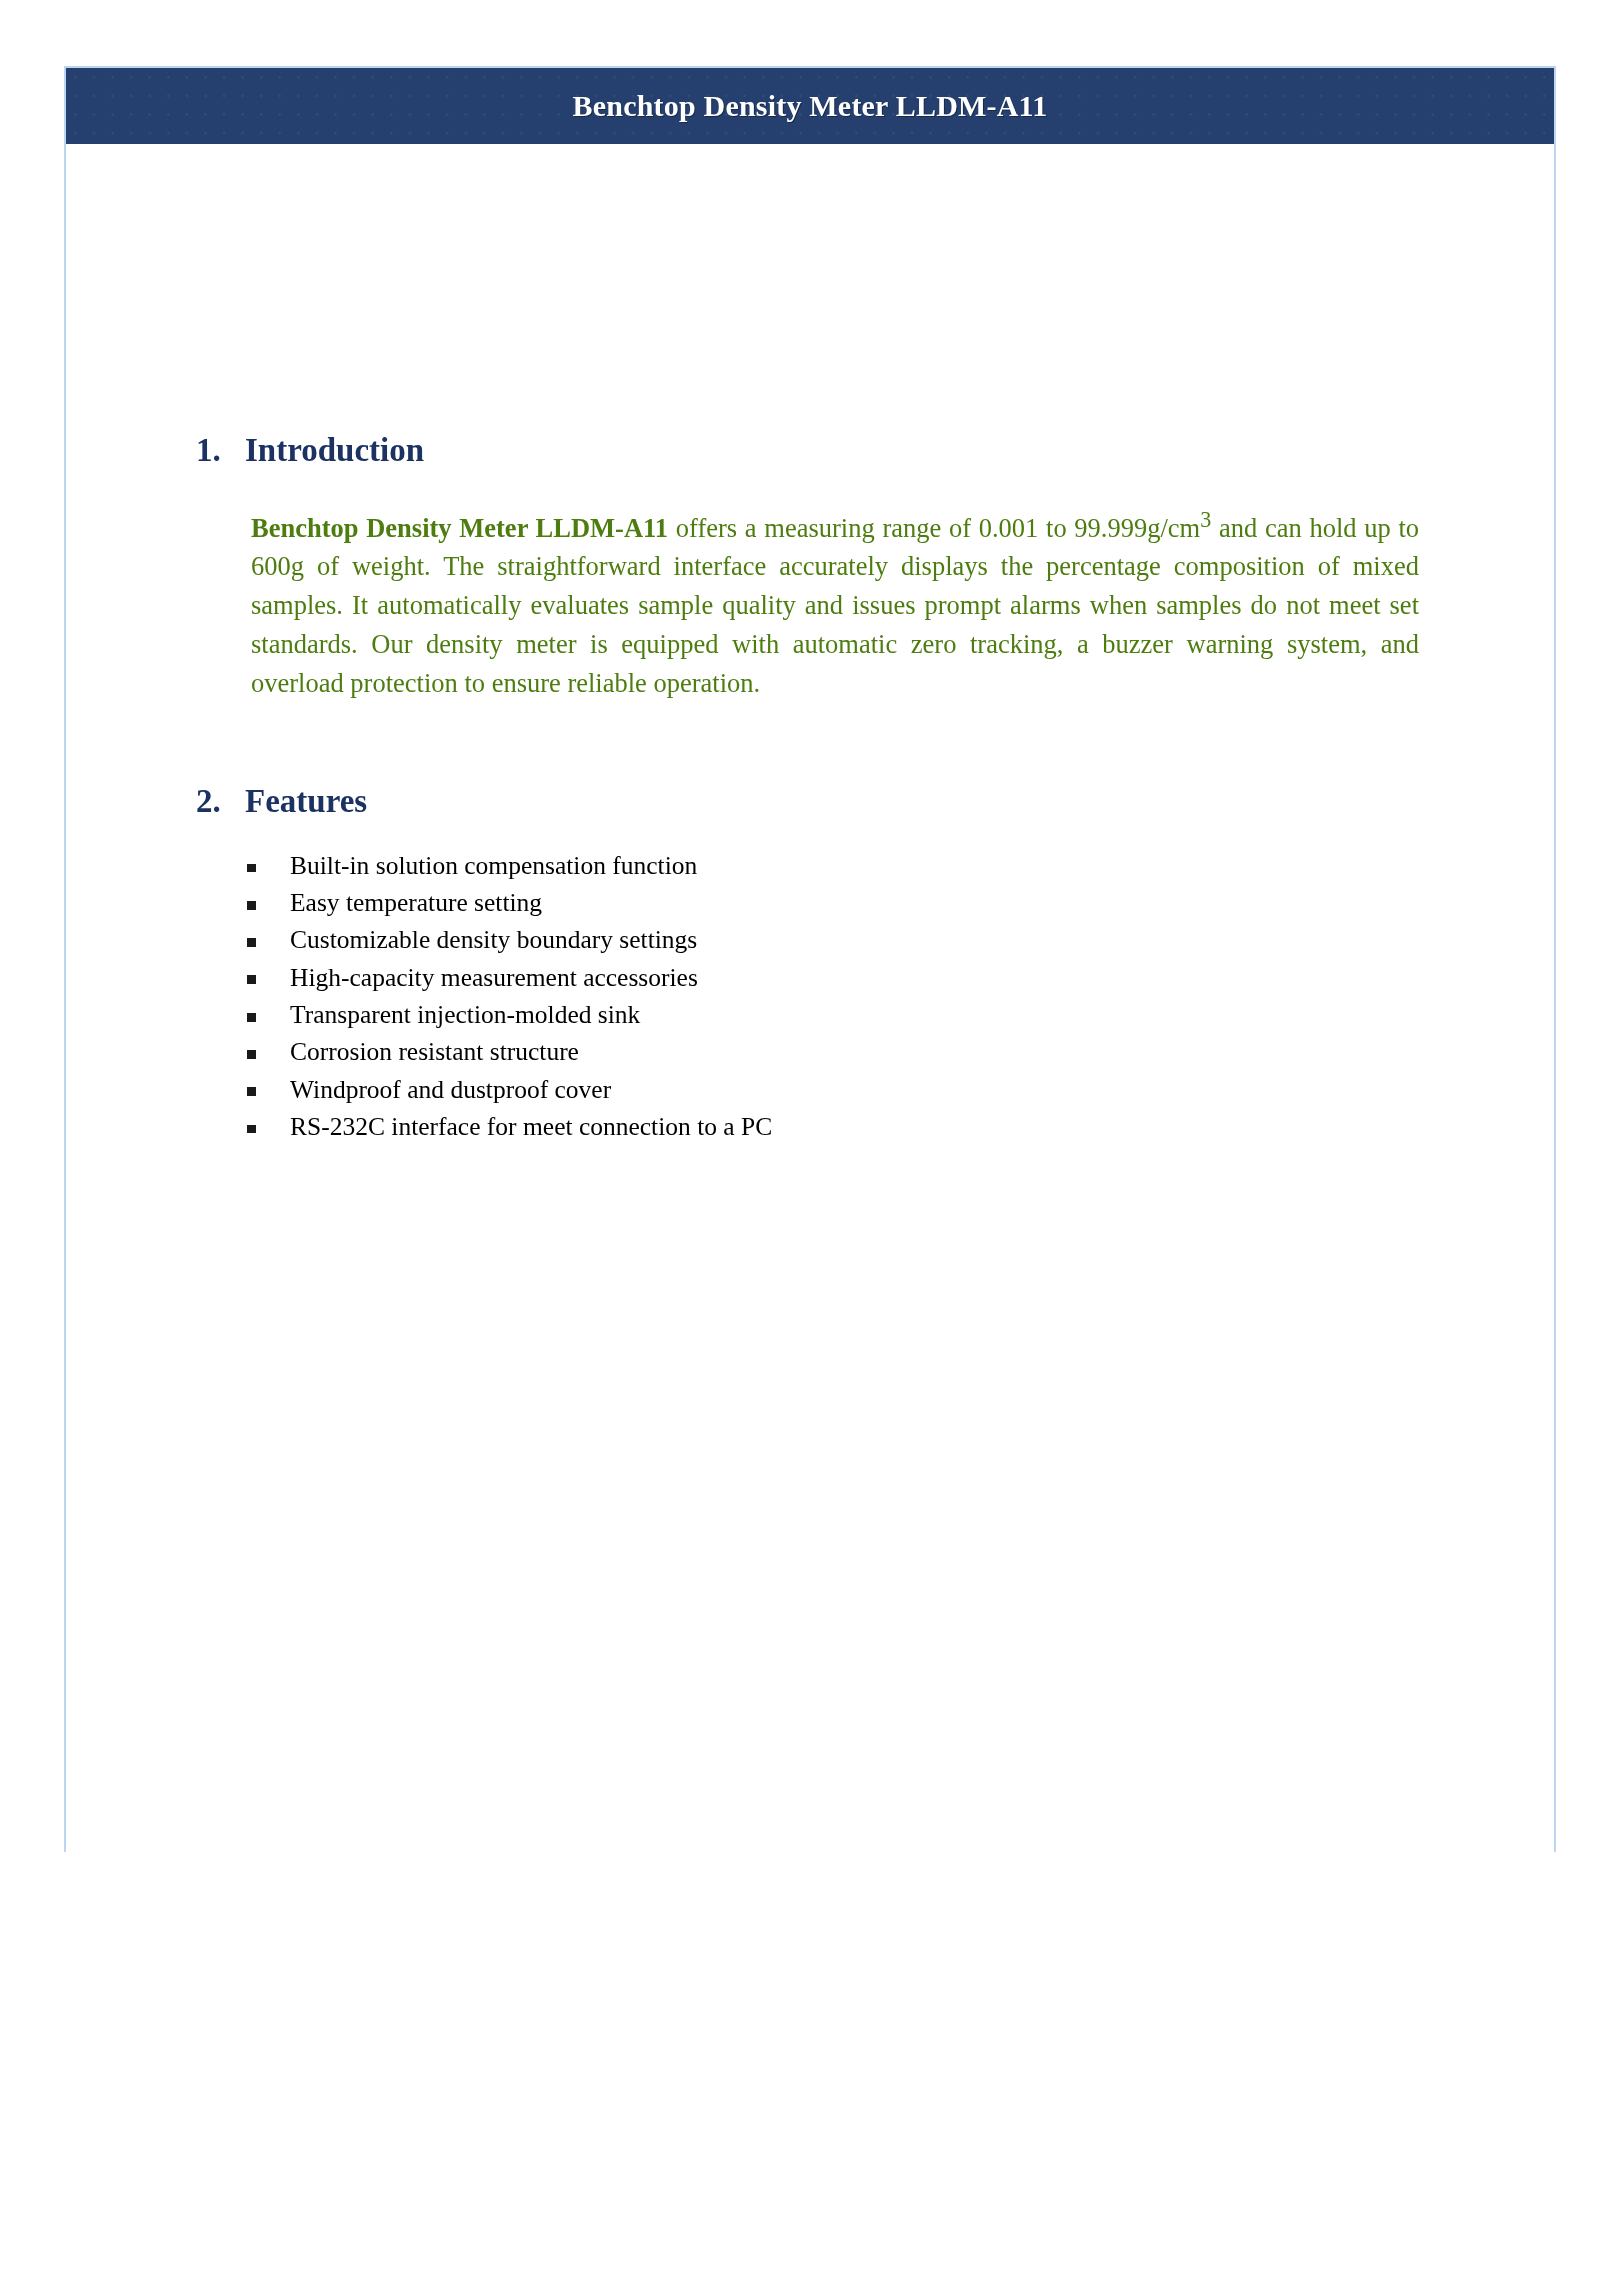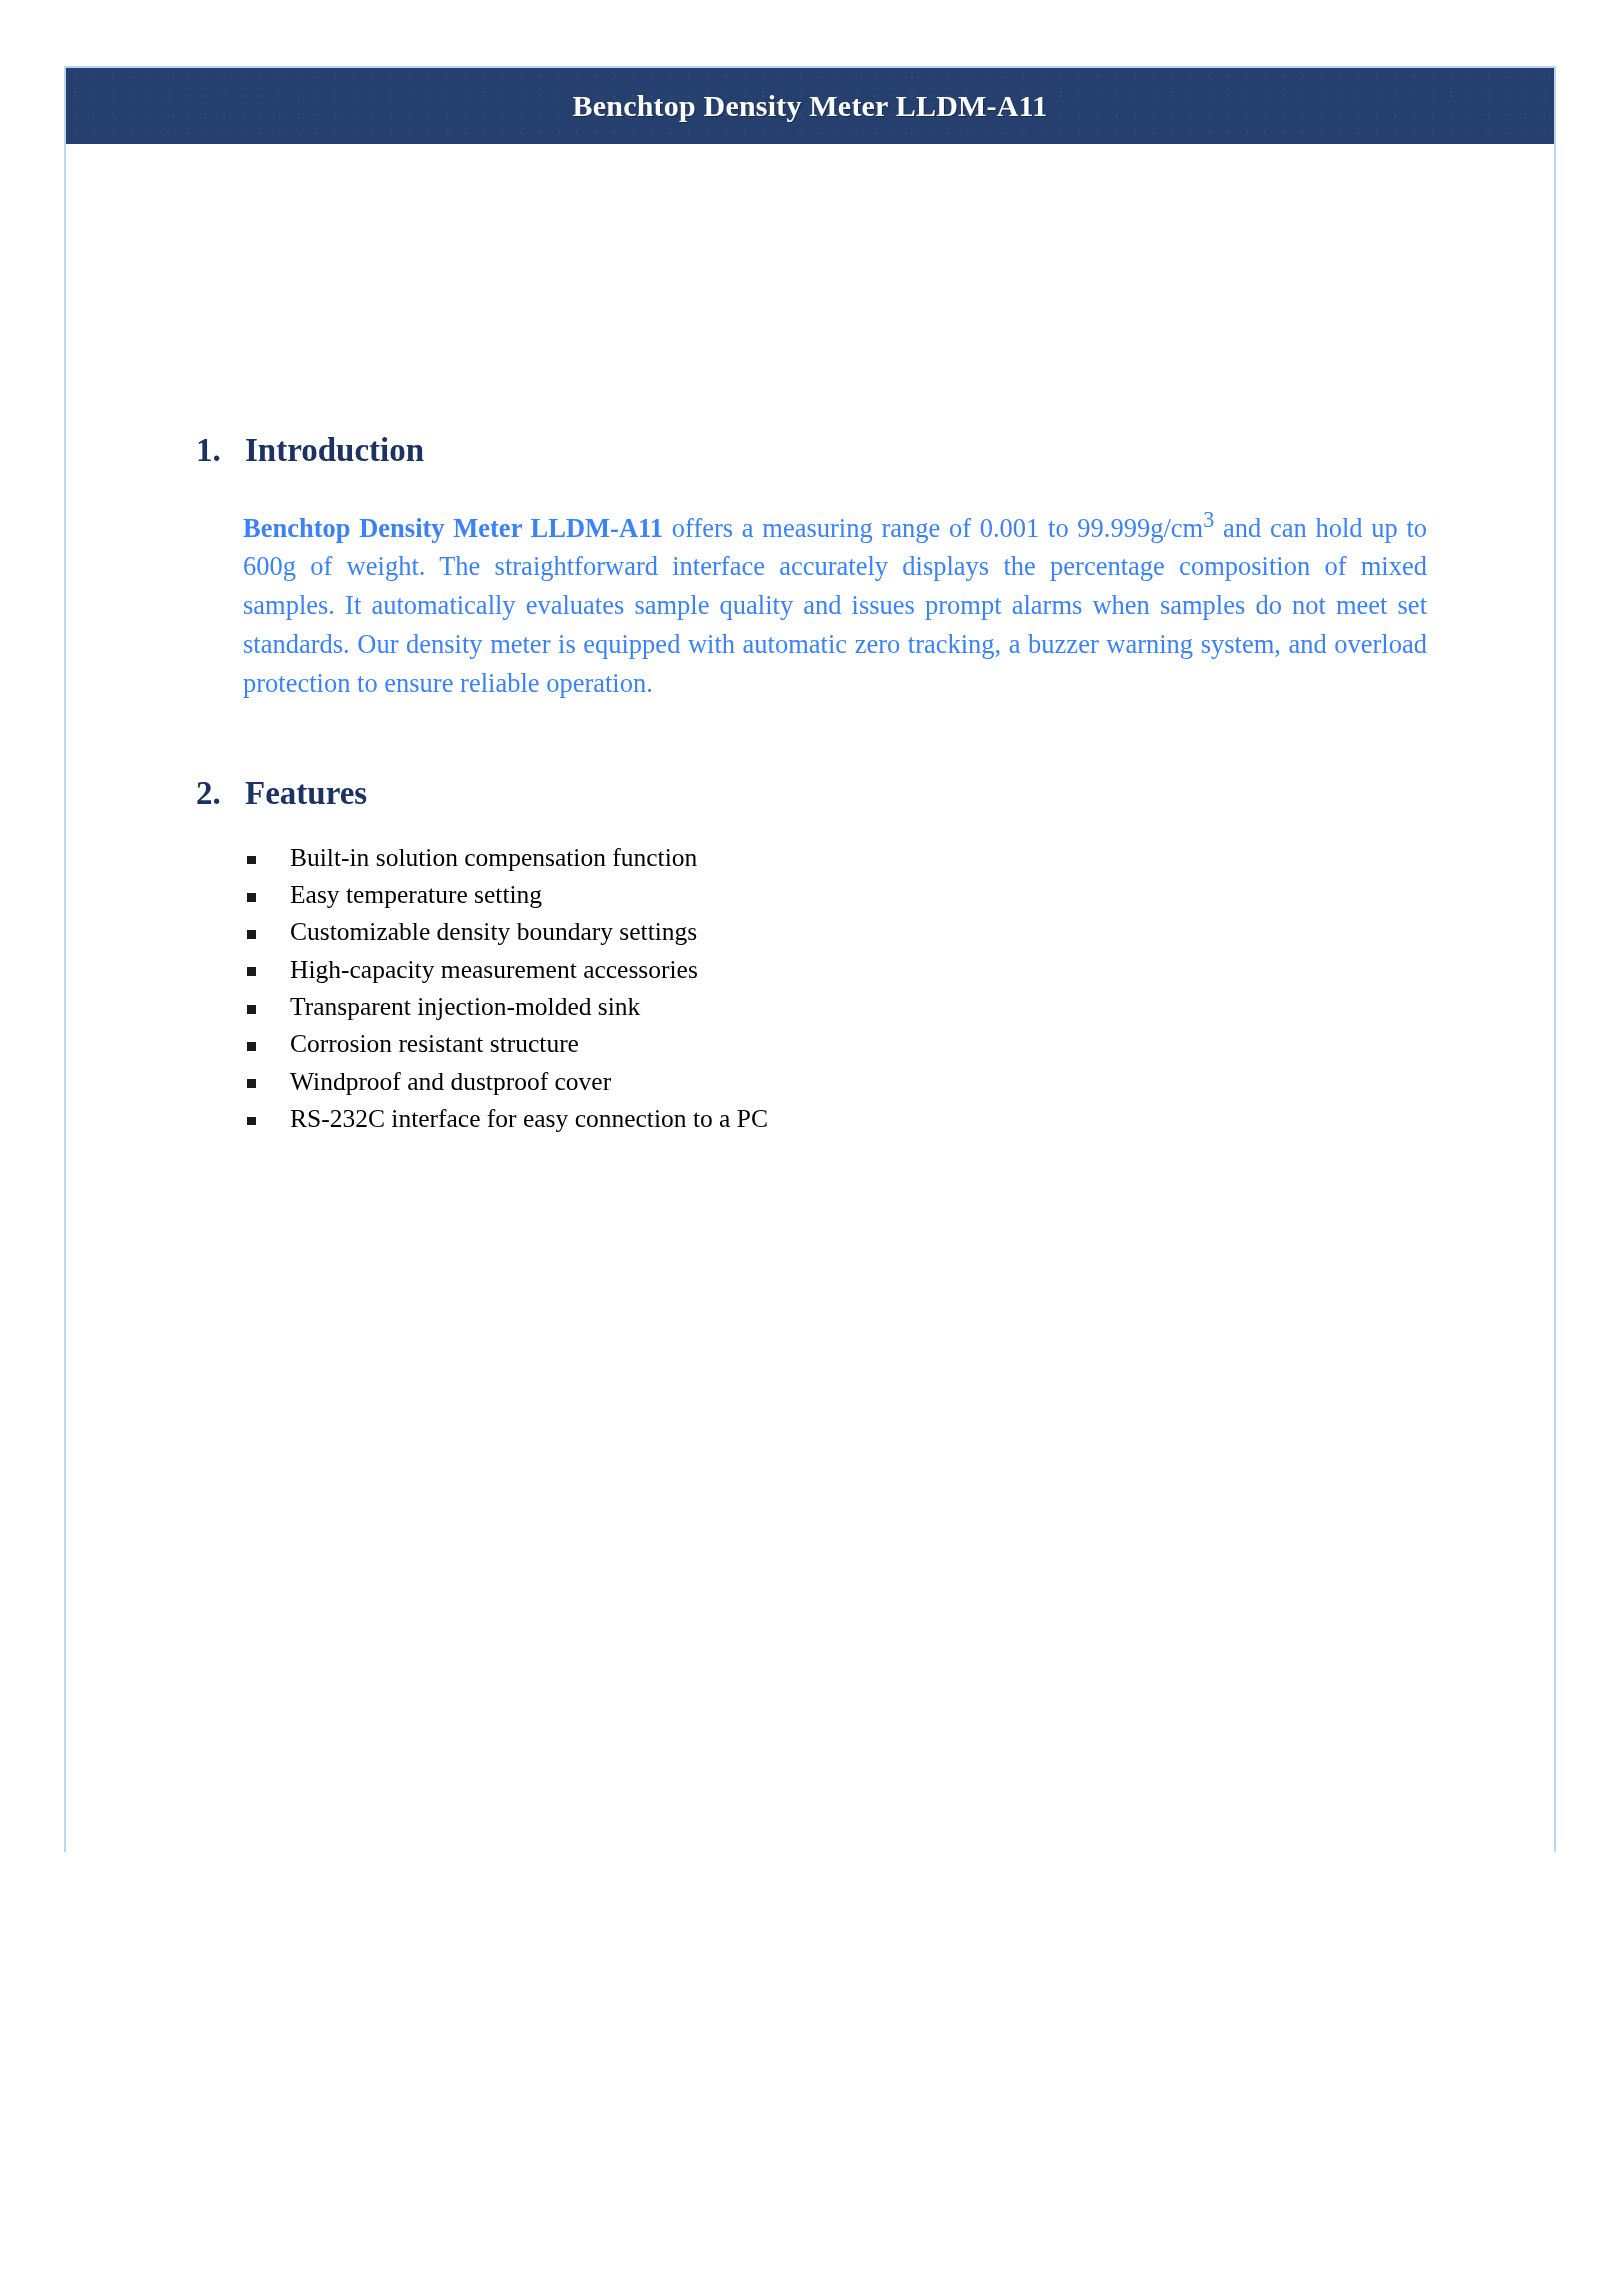--- a/index.html
+++ b/index.html
@@ -91,24 +91,24 @@
 
   .body-block {
     margin-left: 47px;
     margin-top: 33px;
     width: 1184px;
   }
 
   .body-text {
     font-size: 26.5px;
     line-height: 1.47;
-    color: #3b82f6;
+    color: #4d7c0f;
     text-align: justify;
     text-justify: inter-word;
-    margin: 0;
+    margin: 8px;
     font-family: "Liberation Serif", "DejaVu Serif", serif;
   }
 
   .body-text b {
     font-weight: bold;
   }
 
   .spacer-intro-features {
     height: 71px;
   }
@@ -207,21 +207,21 @@
         <li class="feature-item">
           <span class="feature-bullet"></span>
           <span>Corrosion resistant structure</span>
         </li>
         <li class="feature-item">
           <span class="feature-bullet"></span>
           <span>Windproof and dustproof cover</span>
         </li>
         <li class="feature-item">
           <span class="feature-bullet"></span>
-          <span>RS-232C interface for easy connection to a PC</span>
+          <span>RS-232C interface for meet connection to a PC</span>
         </li>
       </ul>
     </div>
 
   </div>
 
   <div class="page-number">2</div>
 
 </div>
 

